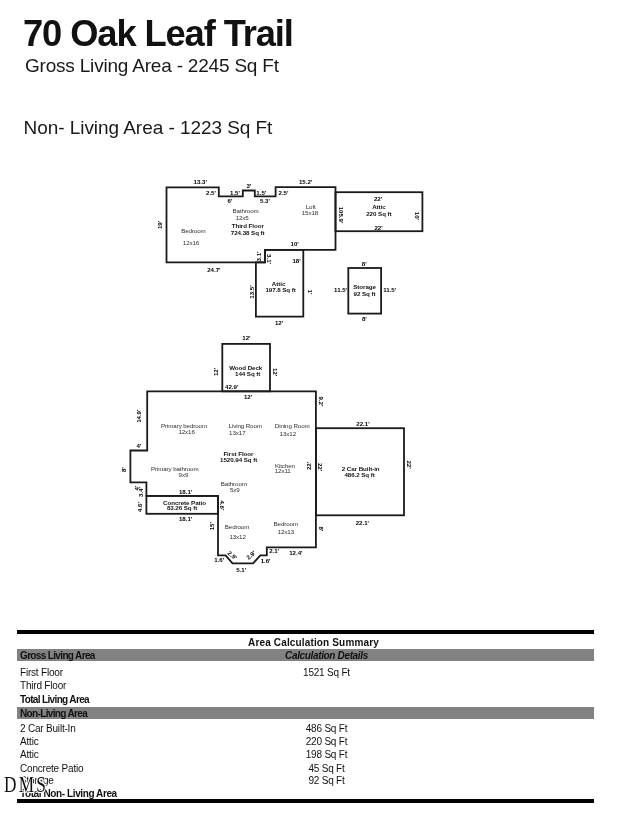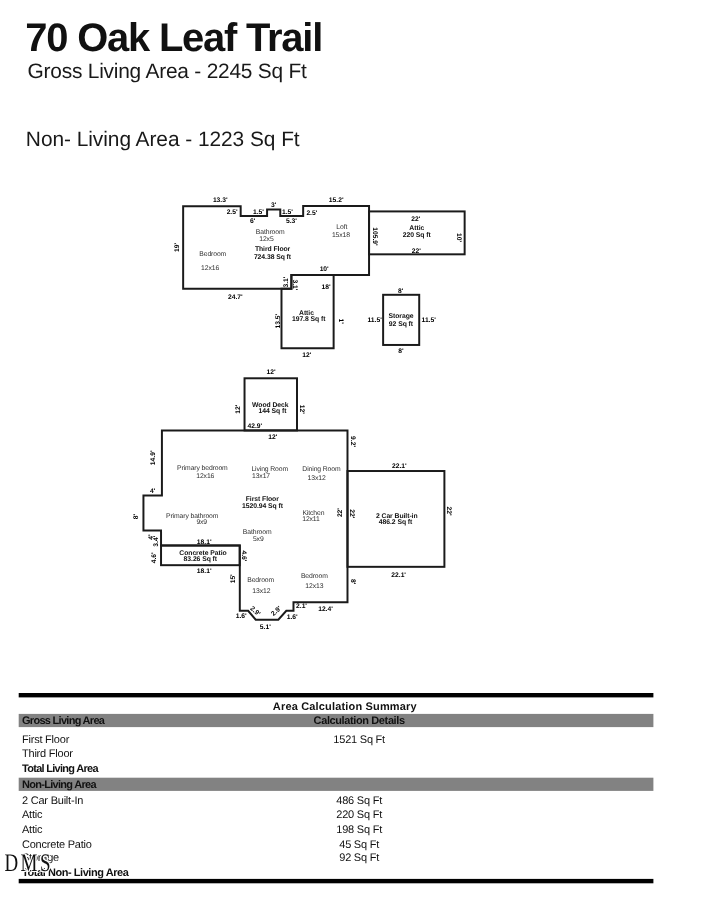--- a/index.html
+++ b/index.html
@@ -143,21 +143,21 @@
       <text class="room" x="237.6" y="539">13x12</text>
       <text class="room" x="285.8" y="525.9">Bedroom</text>
       <text class="room" x="285.8" y="534.1">12x13</text>
     </g>
   </svg>
 
   <div class="abs" style="left:17px;top:630px;width:607px;height:3.5px;background:#000;"></div>
   <div class="abs tblb" style="left:17px;top:636.5px;width:593px;text-align:center;letter-spacing:0.15px;">Area Calculation Summary</div>
   <div class="grayrow" style="top:648.8px;height:12.5px;"></div>
   <div class="abs tblb" style="left:20px;top:650px;letter-spacing:-0.65px;">Gross Living Area</div>
-  <div class="abs tblb" style="left:30px;top:650px;width:593px;text-align:center;letter-spacing:-0.35px;">Calculation Details</div>
+  <div class="abs tblb" style="left:30px;top:650px;width:593px;text-align:center;letter-spacing:-0.35px;font-style:italic;">Calculation Details</div>
   <div class="abs tbl" style="left:20px;top:666.8px;">First Floor</div>
   <div class="abs tbl" style="left:30px;top:666.8px;width:593px;text-align:center;">1521 Sq Ft</div>
   <div class="abs tbl" style="left:20px;top:680.1px;">Third Floor</div>
   <div class="abs tblb" style="left:20px;top:693.9px;letter-spacing:-0.65px;">Total Living Area</div>
   <div class="grayrow" style="top:707.3px;height:11.7px;"></div>
   <div class="abs tblb" style="left:20px;top:707.5px;letter-spacing:-0.65px;text-align:center;">Non-Living Area</div>
   <div class="abs tbl" style="left:20px;top:723.2px;">2 Car Built-In</div>
   <div class="abs tbl" style="left:30px;top:723.2px;width:593px;text-align:center;">486 Sq Ft</div>
   <div class="abs tbl" style="left:20px;top:735.9px;">Attic</div>
   <div class="abs tbl" style="left:30px;top:735.9px;width:593px;text-align:center;">220 Sq Ft</div>

